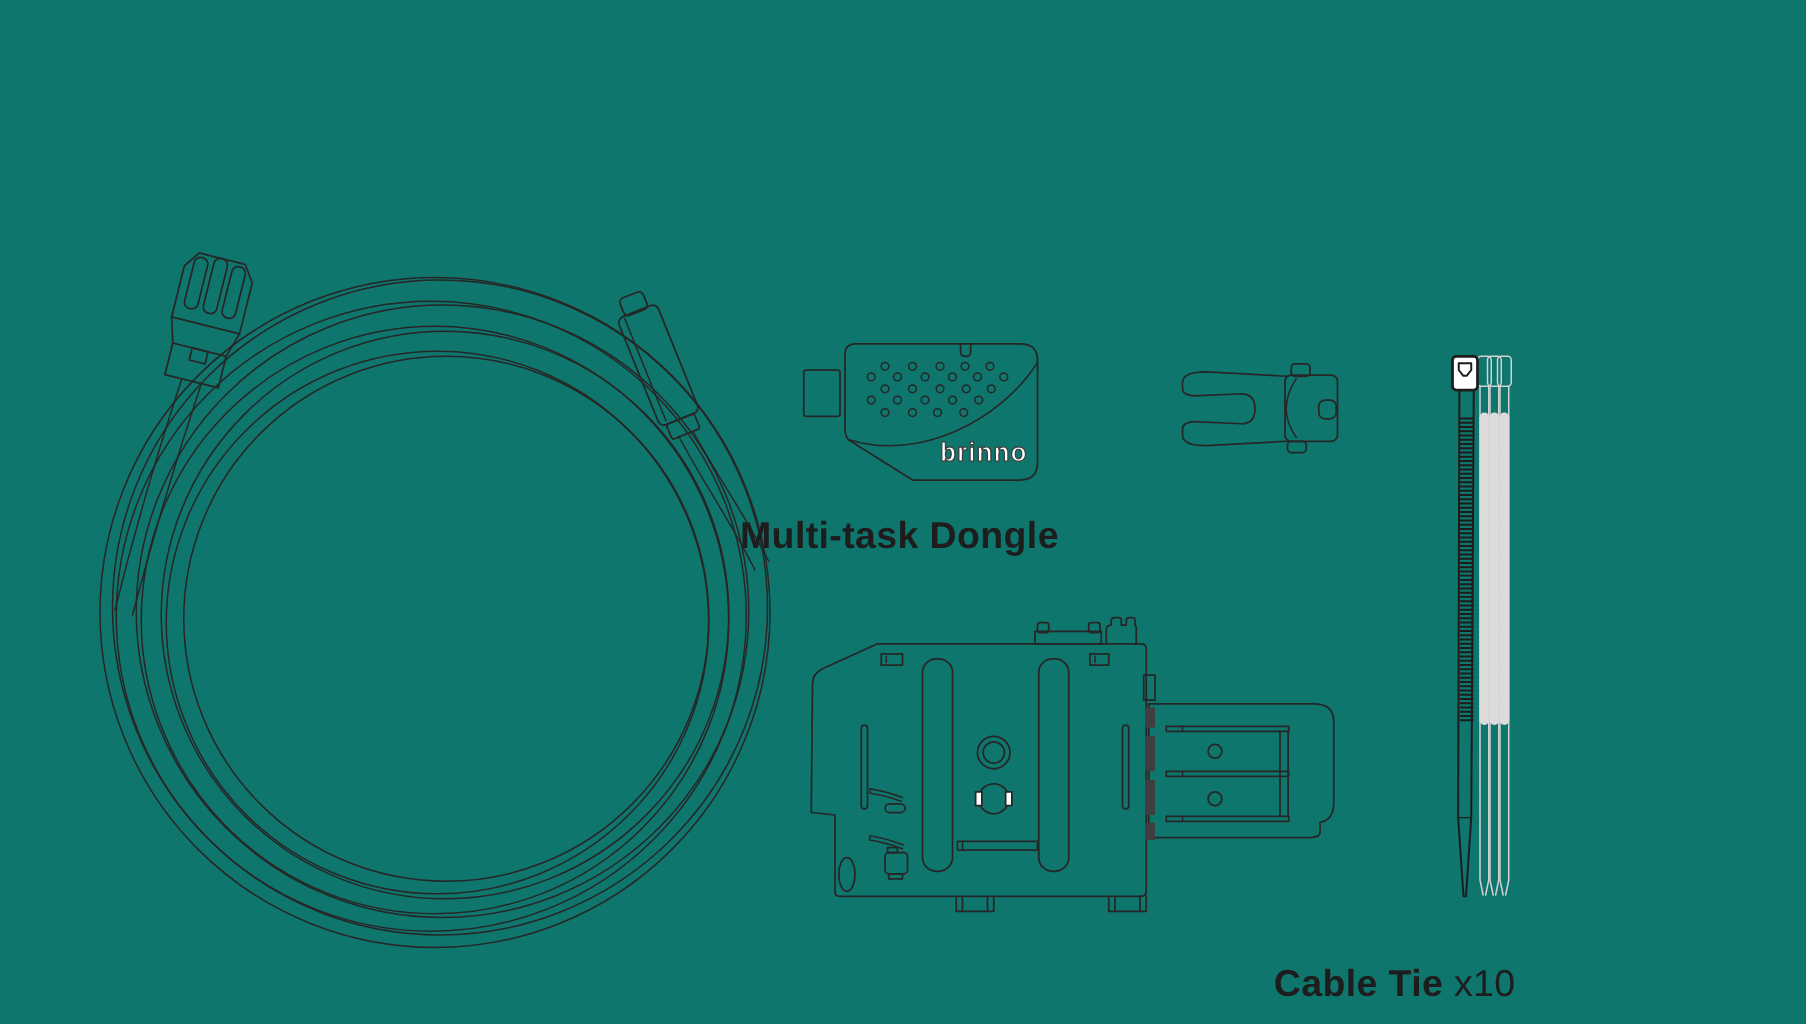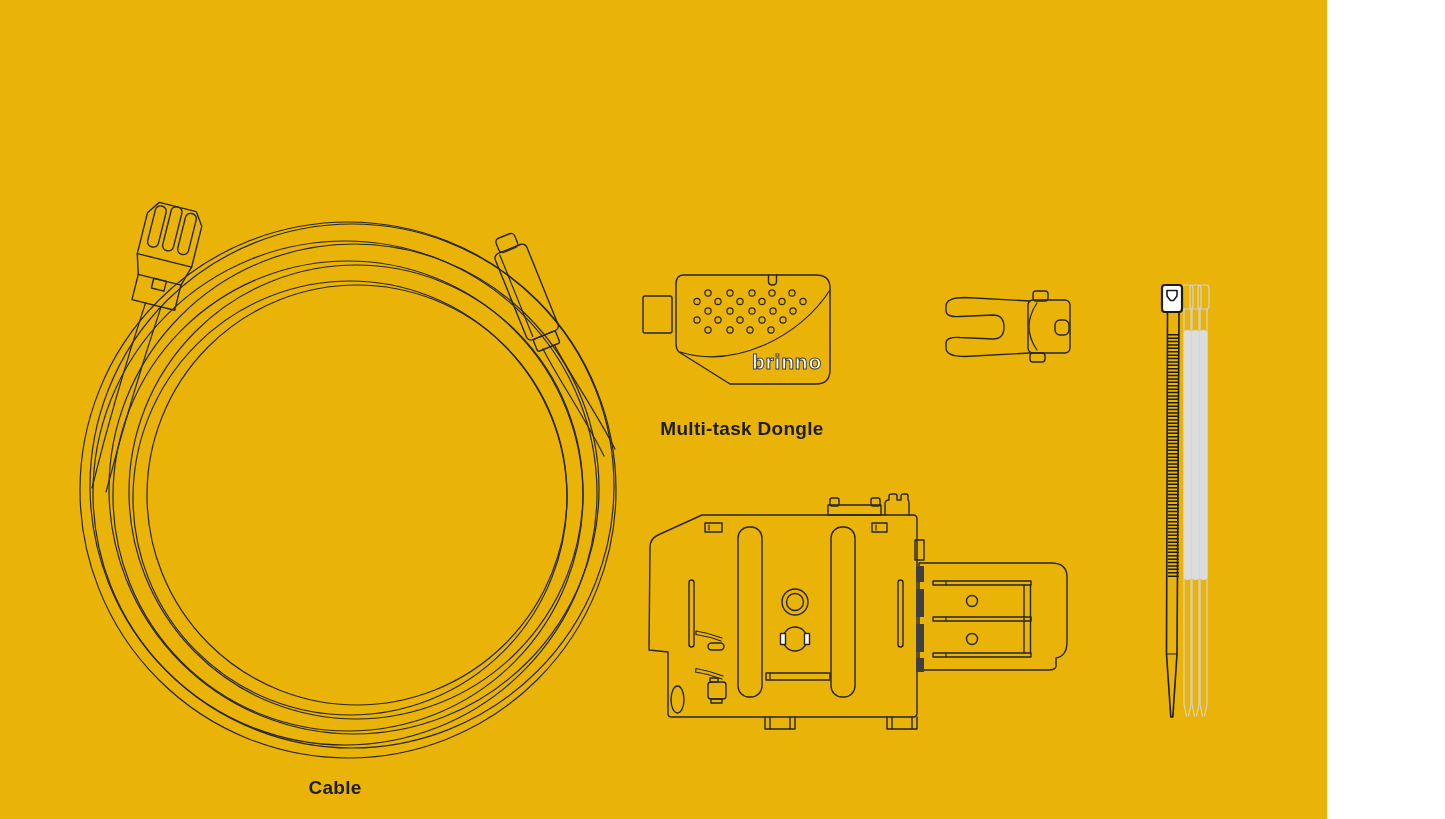--- a/index.html
+++ b/index.html
@@ -1,27 +1,27 @@
 <!DOCTYPE html>
 <html><head>
 <meta charset="utf-8">
 <style>
   html,body{margin:0;padding:0;background:#fff;}
-  .stage{position:relative;width:1327px;height:819px;background:#eab308;overflow:hidden;
+  .stage{position:relative;width:1445px;height:819px;background:#0f766e;overflow:hidden;
          font-family:"Liberation Sans",sans-serif;}
   .illus{position:absolute;}
   svg{display:block;}
   svg *{vector-effect:non-scaling-stroke;}
   .ln{fill:none;stroke:#262626;stroke-width:1.4;stroke-linejoin:round;stroke-linecap:round;}
   .ln-thin{fill:none;stroke:#262626;stroke-width:1.2;stroke-linejoin:round;stroke-linecap:round;}
   .ghost{fill:none;stroke:#d2d2d2;stroke-width:1.2;stroke-linejoin:round;stroke-linecap:round;}
   .darkbar{fill:#3f3f3f;stroke:none;}
   .whitefill{fill:#ffffff;}
-  .label{position:absolute;width:300px;text-align:center;
-         font-weight:700;font-size:19px;line-height:26px;color:#1d1d1d;letter-spacing:.3px;}
+  .label{position:absolute;width:300px;
+         font-weight:700;font-size:30px;line-height:26px;color:#1d1d1d;letter-spacing:.3px;}
   .label .qty{font-weight:400;}
   .logo-text{font-family:"Liberation Sans",sans-serif;font-weight:700;font-size:21px;
              letter-spacing:.8px;fill:#ffffff;stroke:#3d3d3d;stroke-width:1;}
 </style>
 </head>
 <body>
 
 <div class="stage">
 
   <div class="illus" style="left:68px;top:190px;">
@@ -205,15 +205,18 @@
       <circle class="ln" cx="329" cy="157" r="5.5"></circle>
 
       <rect class="ln" x="272" y="58" width="9" height="20"></rect>
       <rect class="darkbar" x="273" y="84" width="8" height="16"></rect>
       <rect class="darkbar" x="273" y="107" width="8" height="28"></rect>
       <rect class="darkbar" x="273" y="142" width="8" height="28"></rect>
       <rect class="darkbar" x="273" y="176" width="8" height="14"></rect>
     </svg>
   </div>
 
-  <div class="label" style="left:185px;top:775px;">Cable</div>
+  <div class="label" style="left:1019px;top:775px;">
+    <span>Cable Tie</span>
+    <span class="qty">x10</span>
+  </div>
 
 </div>
 
 </body></html>

